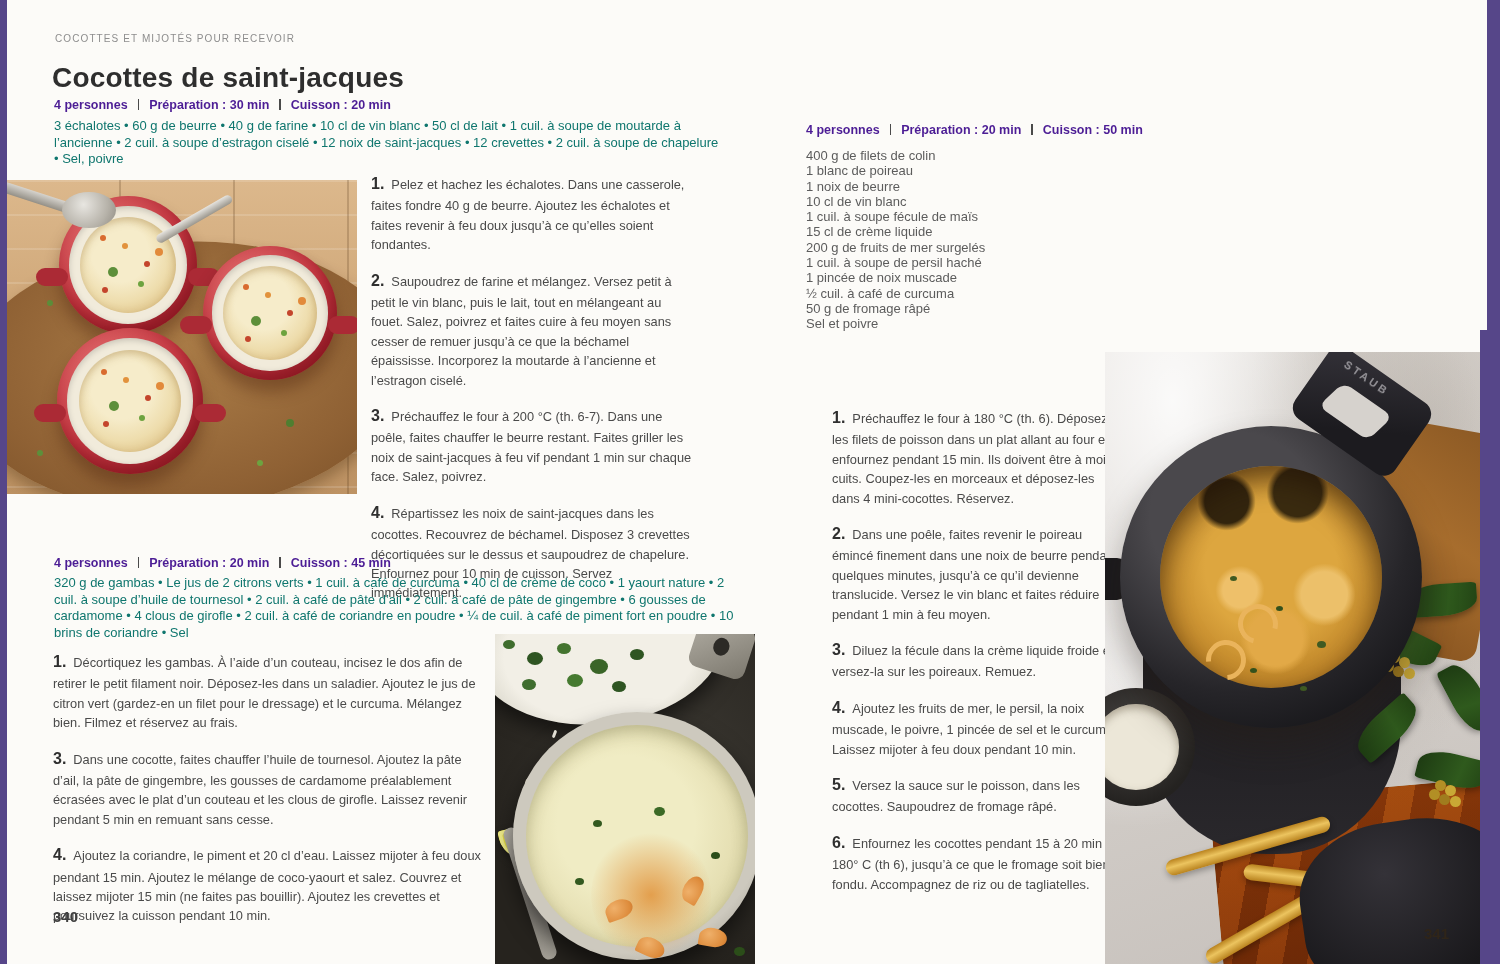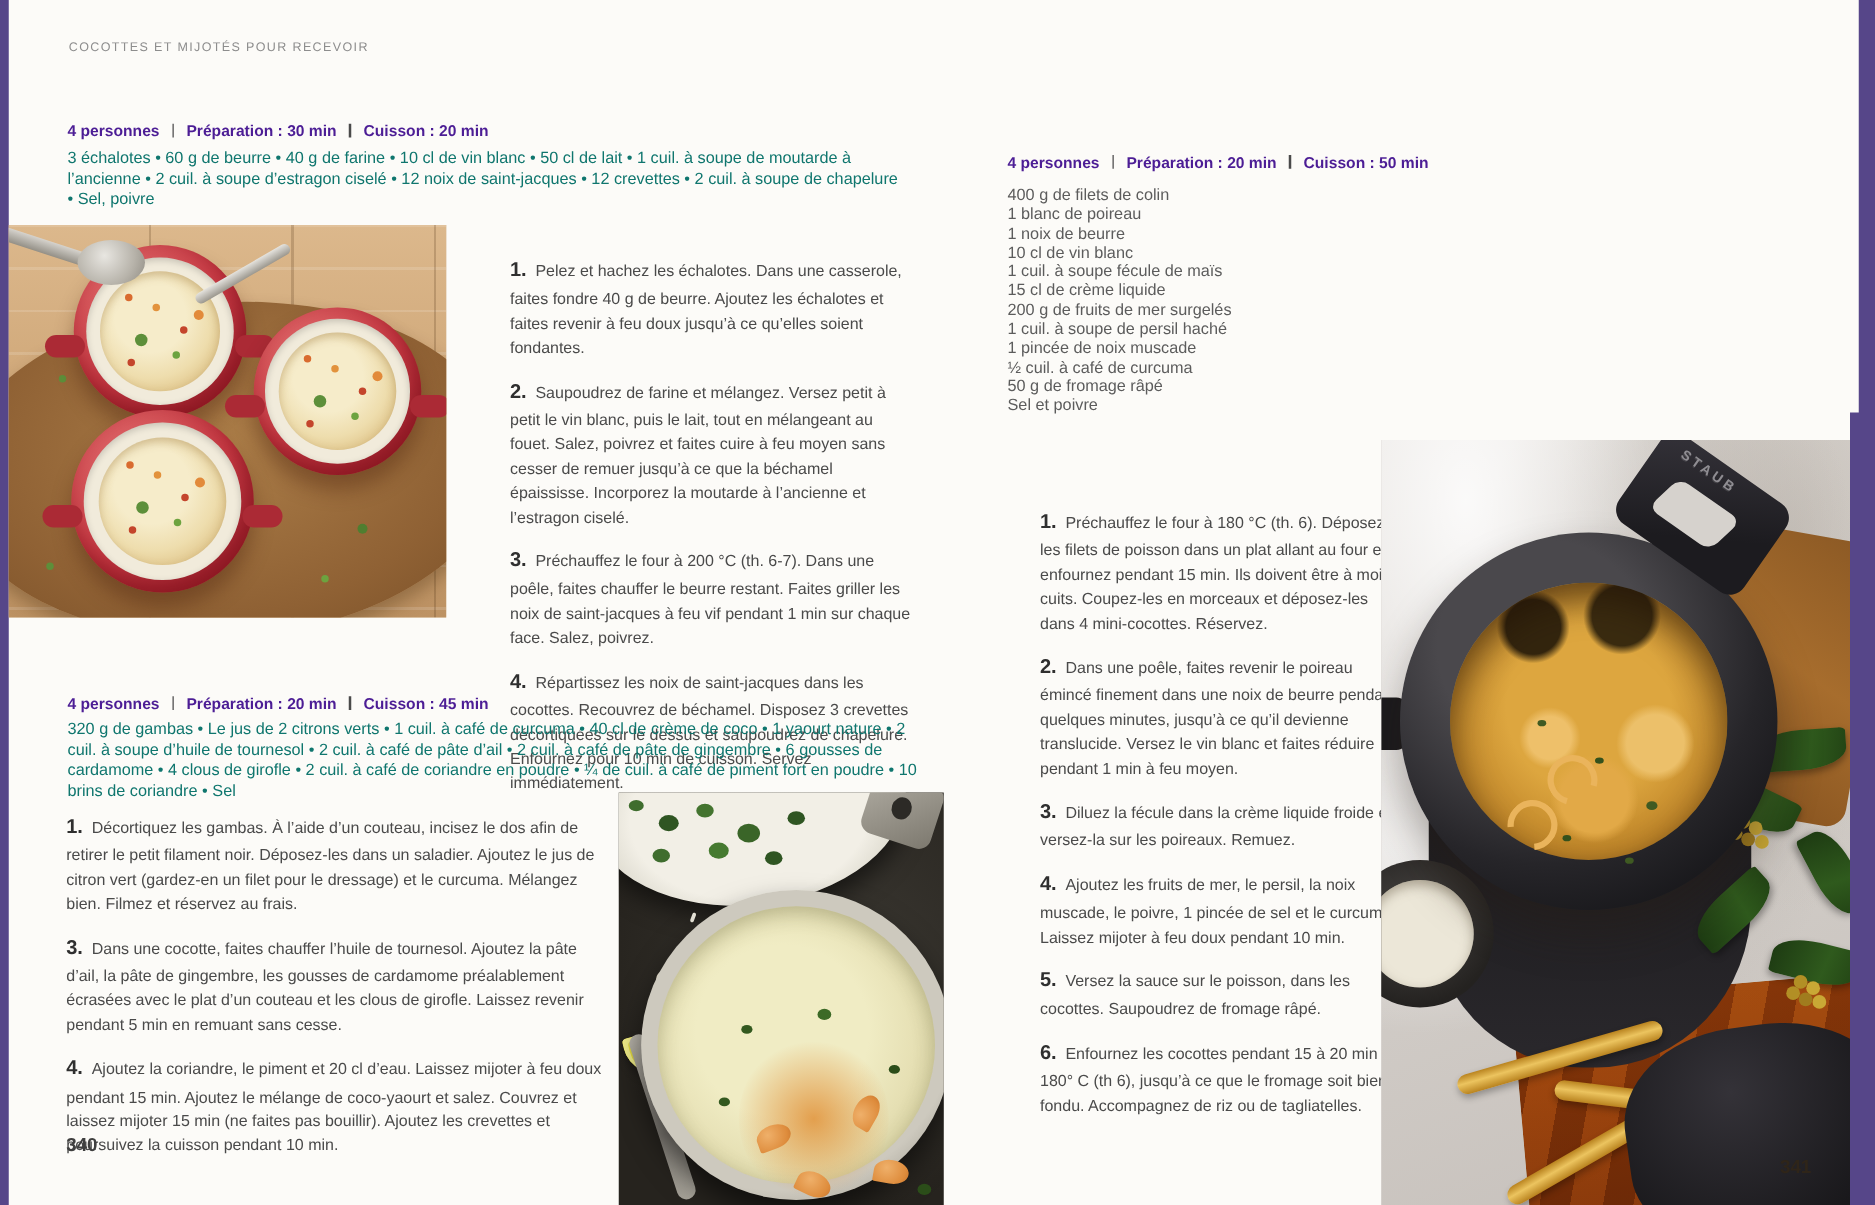--- a/index.html
+++ b/index.html
@@ -176,20 +176,21 @@
 <body>
 
 <div id="stage">
 
   <div class="abs edge-left"></div>
   <div class="abs edge-right"></div>
   <div class="abs edge-right-wide"></div>
 
   <div class="abs running-head">COCOTTES ET MIJOTÉS POUR RECEVOIR</div>
 
+  <h1 class="abs title" style="left:52px;top:62px;margin:0;">Cocottes de saint-jacques</h1>
 
   <p class="abs meta" style="left:54px;top:98px;margin:0;">
     <span>4 personnes</span><span class="sep"></span><span>Préparation : 30 min</span><span class="sep"></span><span>Cuisson : 20 min</span>
   </p>
 
   <p class="abs ingredients" style="left:54px;top:118px;width:672px;margin:0;">3 échalotes • 60 g de beurre • 40 g de farine • 10 cl de vin blanc • 50 cl de lait • 1 cuil. à soupe de moutarde à l’ancienne • 2 cuil. à soupe d’estragon ciselé • 12 noix de saint-jacques • 12 crevettes • 2 cuil. à soupe de chapelure • Sel, poivre</p>
 
   <div class="photo p1">
     <i class="p1-planks"></i>
     <i class="p1-board"></i>
@@ -215,21 +216,21 @@
       <i class="rim"></i>
         <i class="fill"></i>
         <i class="garnish"></i>
     </div>
     <div class="p1-spoon">
       <i class="sp-handle"></i>
       <i class="sp-bowl"></i>
     </div>
   </div>
 
-  <div class="abs steps" style="left:408px;top:172px;width:322px;margin-top:33px;">
+  <div class="abs steps" style="left:371px;top:172px;width:322px;">
     <p class="step"><span class="n">1.</span><span>Pelez et hachez les échalotes. Dans une casserole, faites fondre 40 g de beurre. Ajoutez les échalotes et faites revenir à feu doux jusqu’à ce qu’elles soient fondantes.</span></p>
     <p class="step"><span class="n">2.</span><span>Saupoudrez de farine et mélangez. Versez petit à petit le vin blanc, puis le lait, tout en mélangeant au fouet. Salez, poivrez et faites cuire à feu moyen sans cesser de remuer jusqu’à ce que la béchamel épaississe. Incorporez la moutarde à l’ancienne et l’estragon ciselé.</span></p>
     <p class="step"><span class="n">3.</span><span>Préchauffez le four à 200 °C (th. 6-7). Dans une poêle, faites chauffer le beurre restant. Faites griller les noix de saint-jacques à feu vif pendant 1 min sur chaque face. Salez, poivrez.</span></p>
     <p class="step"><span class="n">4.</span><span>Répartissez les noix de saint-jacques dans les cocottes. Recouvrez de béchamel. Disposez 3 crevettes décortiquées sur le dessus et saupoudrez de chapelure. Enfournez pour 10 min de cuisson. Servez immédiatement.</span></p>
   </div>
 
 
   <p class="abs meta" style="left:54px;top:556px;margin:0;">
     <span>4 personnes</span><span class="sep"></span><span>Préparation : 20 min</span><span class="sep"></span><span>Cuisson : 45 min</span>
   </p>

